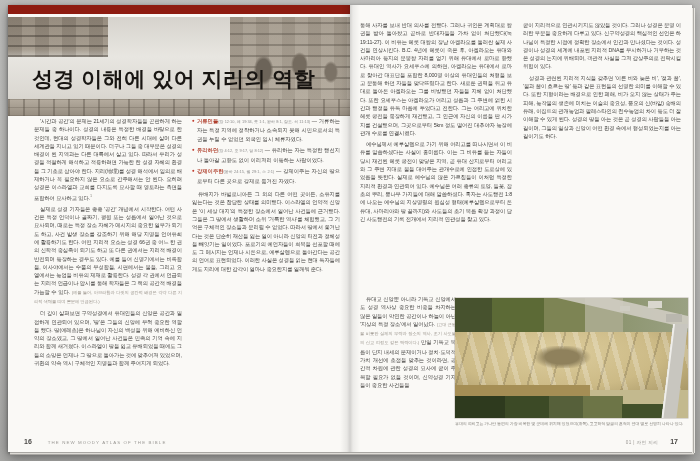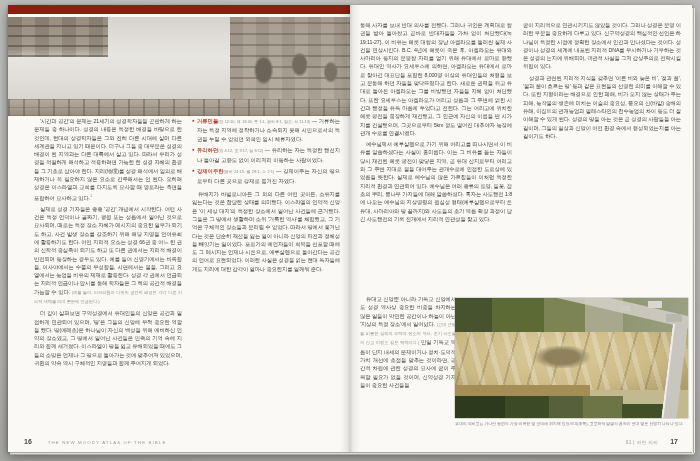--- a/index.html
+++ b/index.html
@@ -112,20 +112,21 @@
 
   <div class="page left">
     <div class="red-bar" style="background:#8e1c11;"></div>
 
     <div class="header-photo">
       <div class="ruin-topleft"></div>
       <div class="ruin-right"></div>
       <div class="ruin-band"></div>
     </div>
 
+    <h1 class="title">성경 이해에 있어 지리의 역할</h1>
 
     <div class="lp-cols">
       <div class="col body-text">
         <p><span>'시간과 공간'의 문제는 21세기의 성경학자들을 곤란하게 하는 문제들 중 하나이다. 성경의 내용은 특정한 배경을 바탕으로 한 것인데, 현대의 성경학자들은 그와 전혀 다른 시대에 살며 다른 세계관을 지니고 있기 때문이다. 더구나 그들 중 대부분은 성경의 배경이 된 지역과는 다른 대륙에서 살고 있다. 따라서 우리가 성경을 적절하게 해석하고 적용하려면 가능한 한 성경 자체의 환경을 그 기초로 삼아야 한다. 지리(地理)를 성경 해석에서 임의로 배제하거나 꼭 필요하지 않은 요소로 간주해서는 안 된다. 오히려 성경은 이스라엘과 교회를 다지도록 묘사할 때 영토라는 측면을 포함하여 묘사하고 있다.</span><span class="sup">1</span></p>
         <p><span>실제로 성경 기자들은 종종 '공간' 개념에서 시작한다. 어떤 사건은 특정 언덕이나 골짜기, 평원 또는 성읍에서 일어난 것으로 묘사되며, 때로는 특정 장소 자체가 메시지의 중요한 일부가 되기도 하고, 사건 발생 장소를 강조하기 위해 해당 지명을 언어유희에 활용하기도 한다. 어떤 지리적 요소는 성경 66권 중 어느 한 권의 신학적 중심축이 되기도 하고 또 다른 권에서는 지리적 배경이 반전되며 등장하는 경우도 있다. 예를 들어 신명기에서는 비옥함을, 이사야에서는 수풀의 무성함을, 시편에서는 물을, 그리고 요엘에서는 농업을 비유의 제재로 활용한다. 성경 각 권에서 언급되는 지리적 언급이나 암시를 통해 학자들은 그 책의 공간적 배경을 가늠할 수 있다.</span> <span class="note">(예를 들어, 아브라함과 다윗의 공간적 배경은 각각 다른 지리적 색채를 띠며 본문에 언급된다.)</span></p>
         <p><span>더 깊이 살펴보면 구약성경에서 유대인들의 신앙은 공간과 밀접하게 연관되어 있으며, '땅'은 그들의 신앙에 무척 중요한 역할을 했다. 땅(에레츠)은 하나님이 자신의 백성을 위해 예비하신 언약의 장소였고, 그 땅에서 일어난 사건들은 민족의 기억 속에 지리와 함께 새겨졌다. 이스라엘이 땅을 잃고 유배되었을 때에도 그들의 소망은 언제나 그 땅으로 돌아가는 것에 맞추어져 있었으며, 귀환의 약속 역시 구체적인 지명들과 함께 주어지게 되었다.</span></p>
       </div>
 
       <div class="col">
         <div class="bullet-item">

